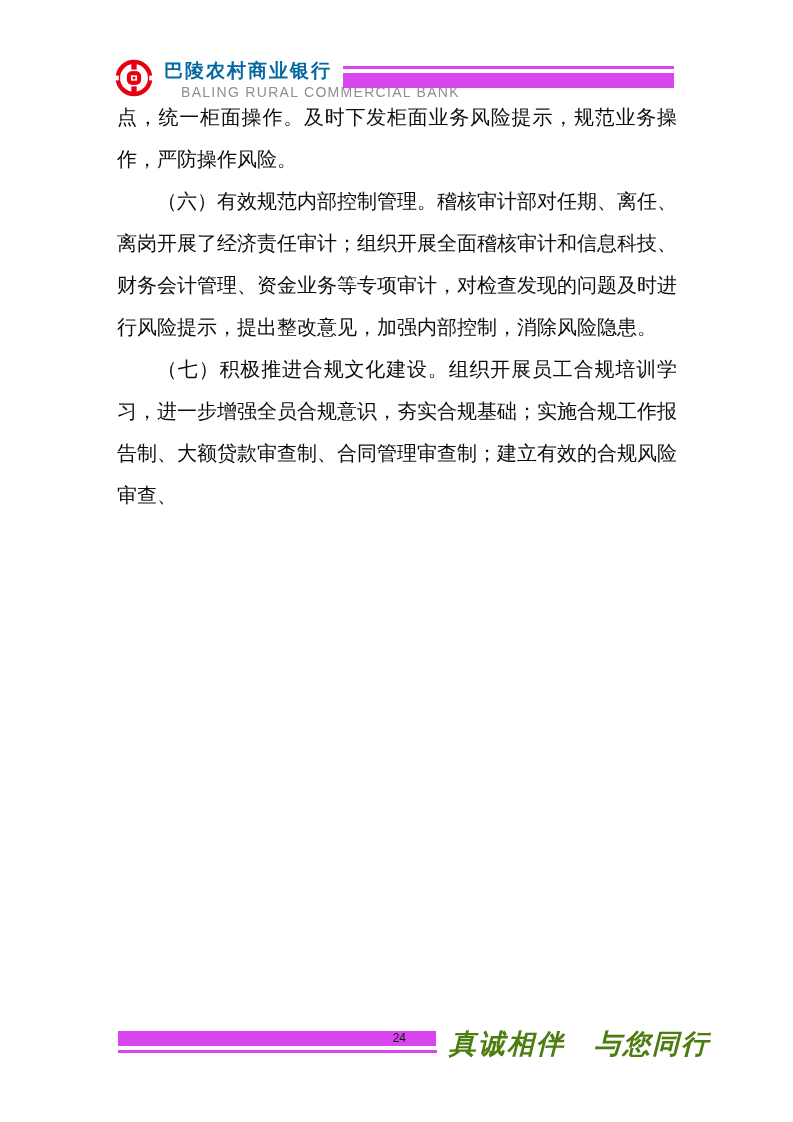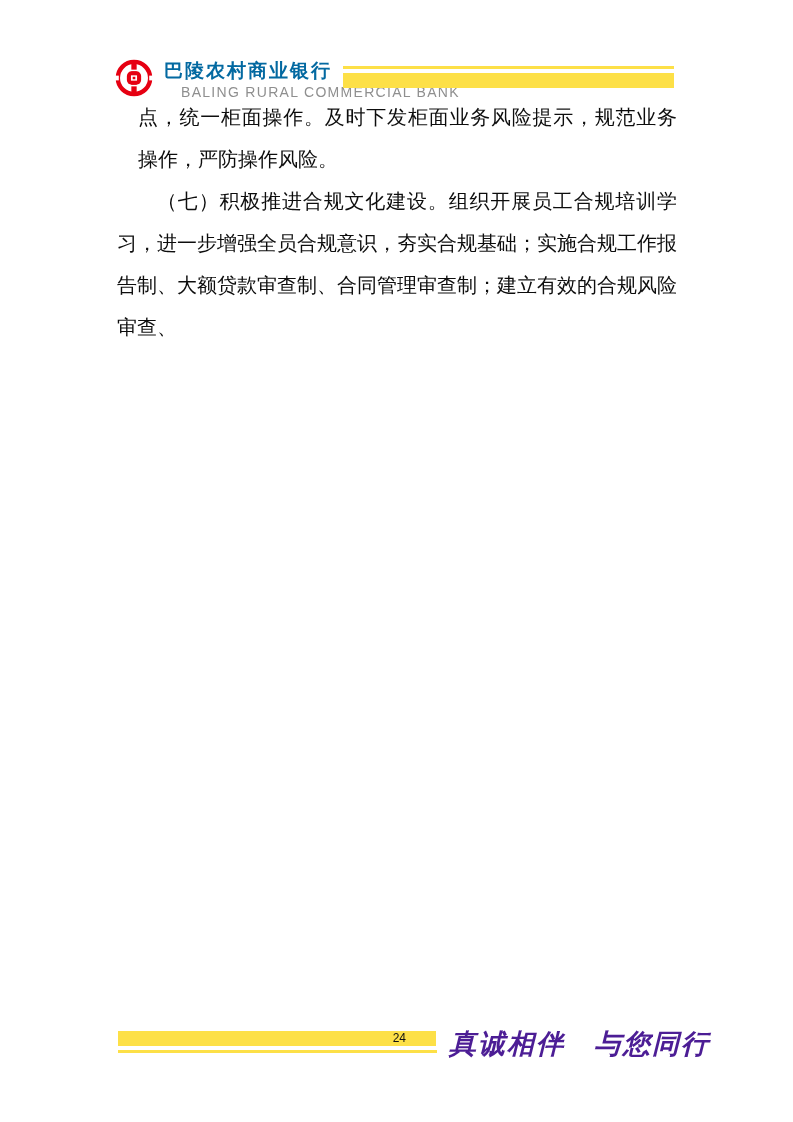--- a/index.html
+++ b/index.html
@@ -27,41 +27,41 @@
   .hdr-bar-thin{position:absolute;left:343px;top:66px;width:331px;height:3px;}
   .hdr-bar-thick{position:absolute;left:343px;top:73px;width:331px;height:15px;}
 
   
   .doc-body{
     position:absolute;left:117px;top:96px;width:560px;
     font-size:20px;line-height:42px;color:#0d0d0d;
     text-align:justify;
   }
   .doc-body p{margin:0;padding:0;text-indent:2em;}
-  .doc-body p.no-indent{text-indent:0;margin-left:21px;}
+  .doc-body p.no-indent{text-indent:0;}
 
   
   .ftr-bar-thick{
     position:absolute;left:118px;top:1031px;width:318px;height:15px;
     display:flex;align-items:center;justify-content:flex-end;
     padding-right:30px;box-sizing:border-box;
   }
   .ftr-page-num{
     font-size:12px;line-height:15px;color:#111;
     font-family:"Liberation Sans","DejaVu Sans",sans-serif;
   }
   .ftr-bar-thin{position:absolute;left:118px;top:1050px;width:319px;height:3px;}
   .ftr-slogan{
     position:absolute;left:449px;top:1026px;width:250px;
     font-size:27px;font-weight:bold;font-style:italic;
     letter-spacing:2px;white-space:nowrap;
     font-family:"DejaVu Serif","Liberation Serif",serif;
   }
-  .red-bg{background:#fde047;}
-  .red-tx{color:#4c1d95;text-align:center;}
+  .red-bg{background:#d946ef;}
+  .red-tx{color:#4d7c0f;text-align:center;}
 </style>
 </head>
 <body>
 
 <div class="page">
 
   <div>
     <span class="hdr-logo">
       <svg width="38" height="38" viewBox="0 0 40 40">
 
@@ -81,20 +81,21 @@
     <div class="hdr-names">
       <div class="hdr-cn">巴陵农村商业银行</div>
       <div class="hdr-en">BALING RURAL COMMERCIAL BANK</div>
     </div>
     <div class="hdr-bar-thin red-bg"></div>
     <div class="hdr-bar-thick red-bg"></div>
   </div>
 
   <div class="doc-body">
     <p class="no-indent">点，统一柜面操作。及时下发柜面业务风险提示，规范业务操作，严防操作风险。</p>
+    <p>（六）有效规范内部控制管理。稽核审计部对任期、离任、离岗开展了经济责任审计；组织开展全面稽核审计和信息科技、财务会计管理、资金业务等专项审计，对检查发现的问题及时进行风险提示，提出整改意见，加强内部控制，消除风险隐患。</p>
     <p>（七）积极推进合规文化建设。组织开展员工合规培训学习，进一步增强全员合规意识，夯实合规基础；实施合规工作报告制、大额贷款审查制、合同管理审查制；建立有效的合规风险审查、</p>
   </div>
 
   <div>
     <div class="ftr-bar-thick red-bg">
       <span class="ftr-page-num">24</span>
     </div>
     <div class="ftr-bar-thin red-bg"></div>
     <div class="ftr-slogan red-tx">真诚相伴　与您同行</div>
   </div>

